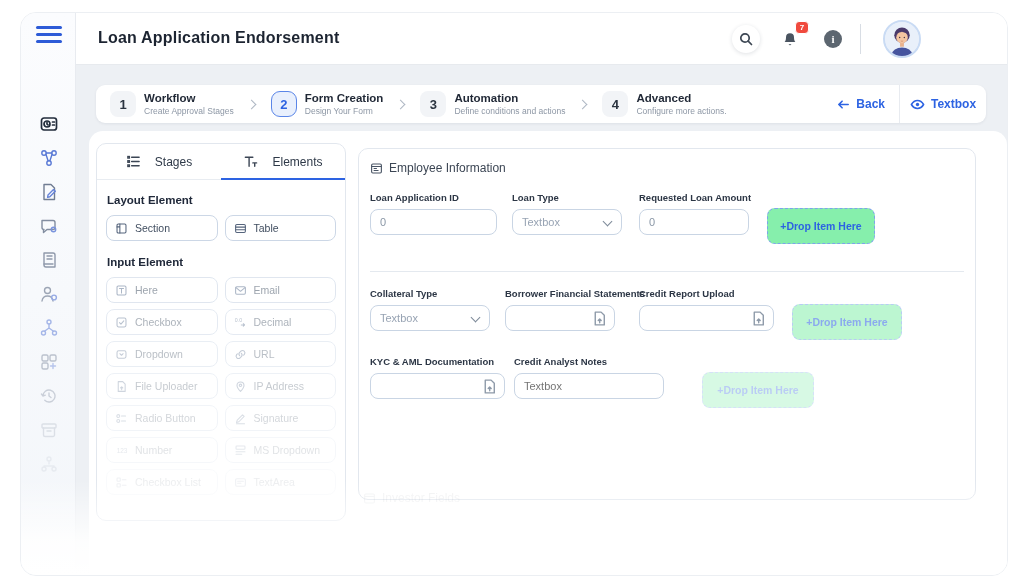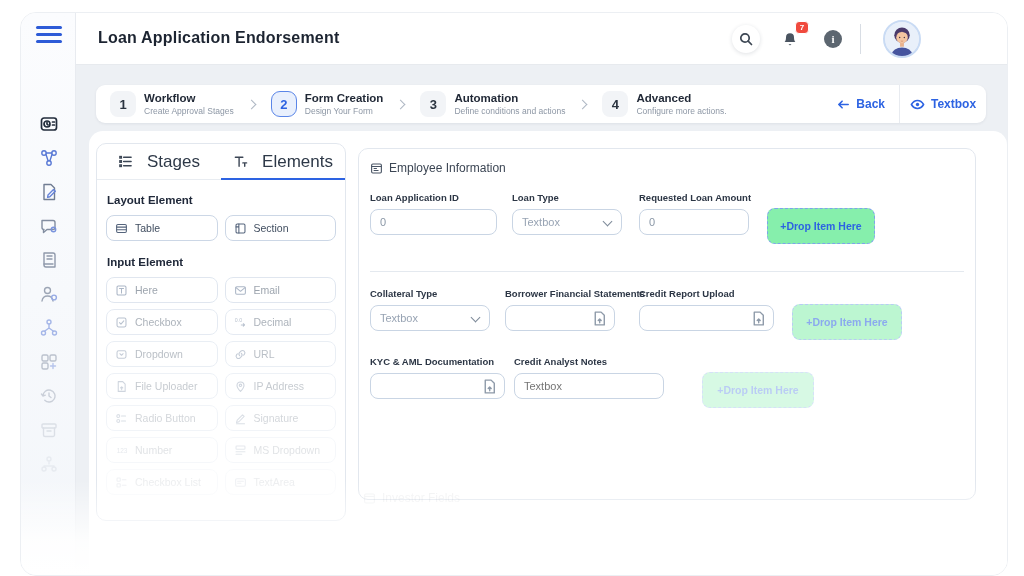--- a/index.html
+++ b/index.html
@@ -67,21 +67,21 @@
   .sa-div { width:1px; height:100%; background:#e8ebf0; }
   .preview-btn { width:86px; height:100%; display:flex; align-items:center; justify-content:center; gap:6px;
                  color:#2d63e2; font-size:12px; font-weight:600; cursor:pointer; }
   .preview-btn svg, .back-link svg { width:15px; height:15px; fill:none; stroke:#2d63e2; stroke-width:1.7;
                  stroke-linecap:round; stroke-linejoin:round; }
 
   
   .elements-panel { position:absolute; left:20px; top:78px; width:250px; height:378px; background:#fff;
                     border:1px solid #e2e7ee; border-radius:10px; z-index:1; }
   .tabs { display:flex; height:36px; border-bottom:1px solid #e8ecf1; }
-  .tab { flex:1; display:flex; align-items:center; justify-content:center; gap:14px; font-size:17px;
+  .tab { flex:1; display:flex; align-items:center; justify-content:center; gap:14px; font-size:12px;
          color:#2e3948; cursor:pointer; position:relative; }
   .tab svg { width:15px; height:15px; fill:none; stroke:#3b4554; stroke-width:1.5; stroke-linecap:round; }
   .tab.active::after { content:""; position:absolute; left:0; right:0; bottom:-1px; height:2px; background:#2d63e2; }
   .panel-body { padding:10px 9px; }
   .sec-heading { font-size:11.5px; font-weight:700; color:#20293a; margin:4px 1px 9px; }
   .sec-heading.second { margin-top:15px; }
   .el-row { display:grid; grid-template-columns:1fr 1fr; gap:7px; margin-bottom:6px; }
   .el-btn { height:26px; display:flex; align-items:center; gap:7px; padding:0 8px; background:#fff;
             border:1px solid #ccd7e6; border-radius:8px; font-size:10.5px; color:#5b6878; cursor:grab;
             white-space:nowrap; overflow:hidden; }
@@ -318,31 +318,31 @@
               <path d="M2.5 3.5h8M6.5 3.5V13M10.5 9.5h4M12.5 9.5V13"></path>
             </svg>
           <span>Elements</span>
         </div>
       </div>
       <div class="panel-body">
         <div class="sec-heading">Layout Element</div>
         <div class="el-row lay">
           <div class="el-btn">
             <svg viewBox="0 0 16 16">
+                <rect x="2.5" y="2.5" width="11" height="11" rx="1.5"></rect>
+                <path d="M6 2.5V13.5M2.5 6H6"></path>
+              </svg>
+            <span>Section</span>
+          </div>
+          <div class="el-btn">
+            <svg viewBox="0 0 16 16">
                 <rect x="2" y="3" width="12" height="10" rx="1.5"></rect>
                 <path d="M2 6.3h12M2 9.6h12"></path>
               </svg>
             <span>Table</span>
-          </div>
-          <div class="el-btn">
-            <svg viewBox="0 0 16 16">
-                <rect x="2.5" y="2.5" width="11" height="11" rx="1.5"></rect>
-                <path d="M6 2.5V13.5M2.5 6H6"></path>
-              </svg>
-            <span>Section</span>
           </div>
         </div>
         <div class="sec-heading second">Input Element</div>
         <div class="el-row r1">
           <div class="el-btn">
             <svg viewBox="0 0 16 16">
                 <rect x="2.5" y="2.5" width="11" height="11" rx="1.5"></rect>
                 <path d="M5.5 5.5h5M8 5.5V11"></path>
               </svg>
             <span>Here</span>

